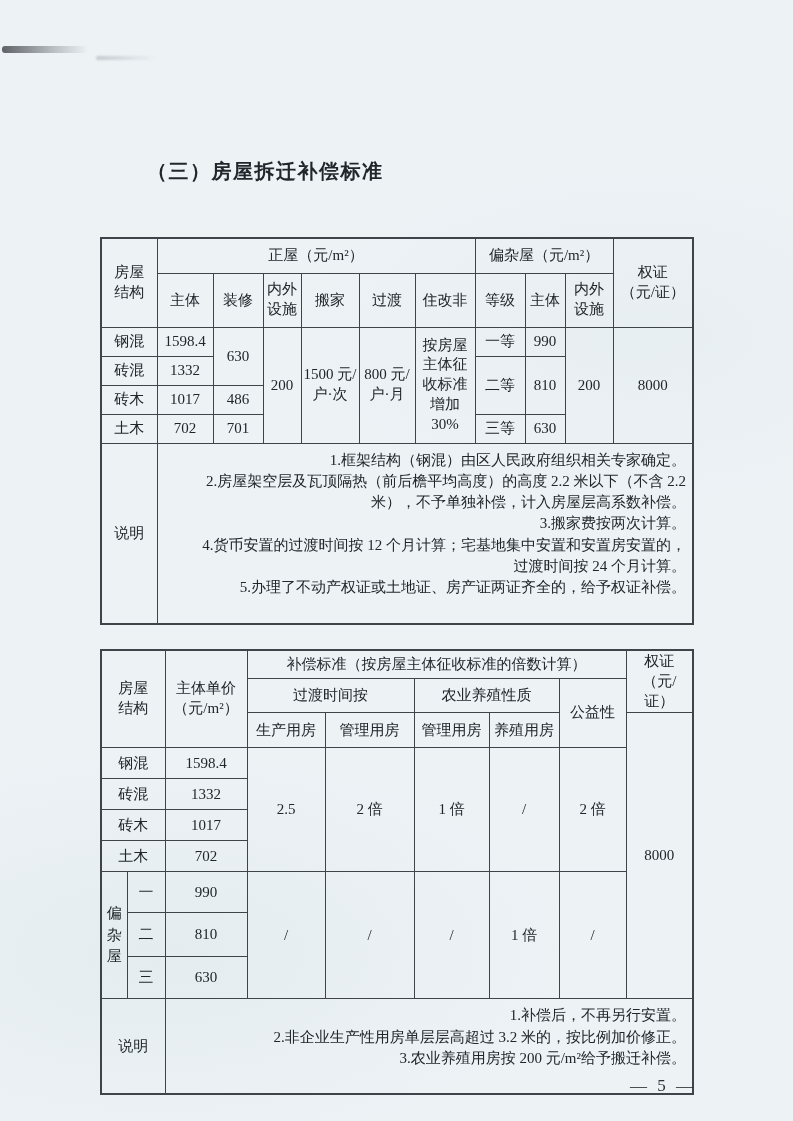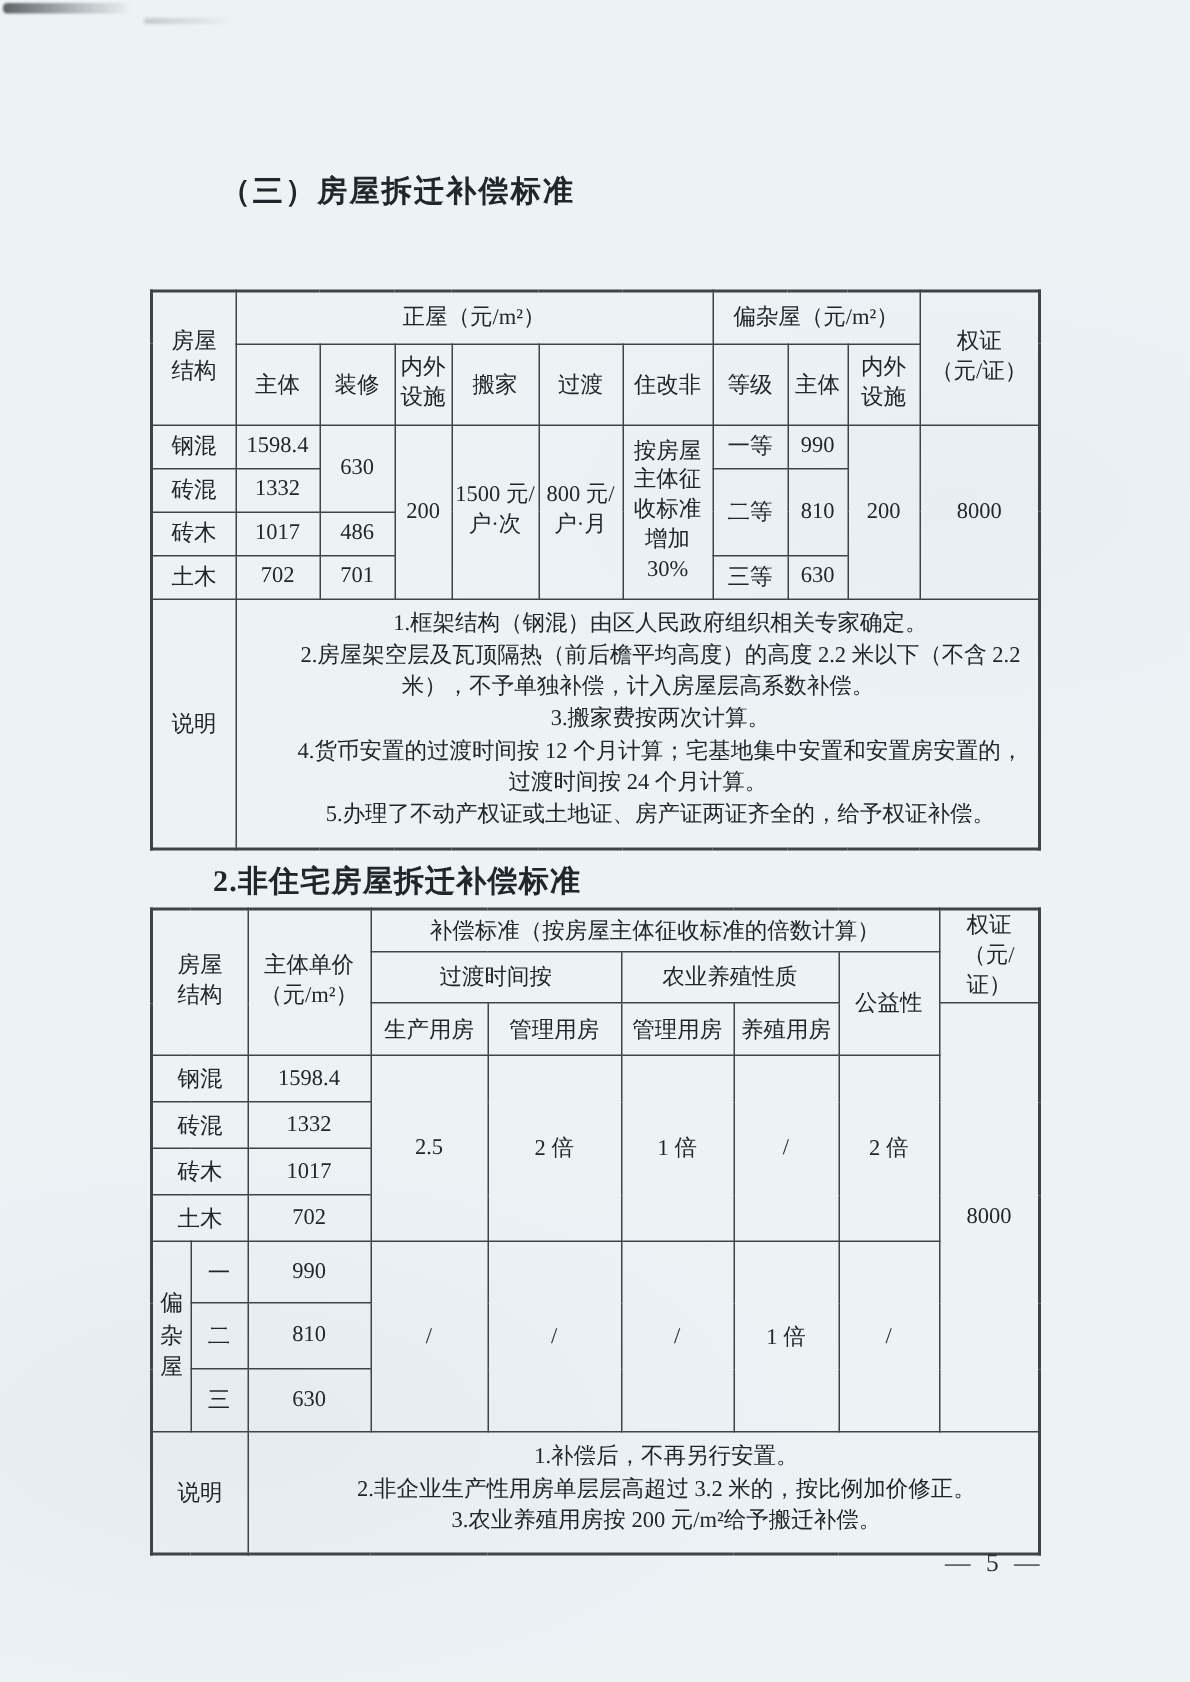--- a/index.html
+++ b/index.html
@@ -9,21 +9,21 @@
     width: 793px;
     height: 1121px;
     background:
       radial-gradient(ellipse 600px 300px at 20% 85%, rgba(190,210,218,0.18), transparent 70%),
       radial-gradient(ellipse 500px 260px at 80% 30%, rgba(200,216,224,0.15), transparent 70%),
       #edf2f5;
     font-family: "Liberation Serif", "DejaVu Serif", serif;
     color: #20262b;
     overflow: hidden;
   }
-  .page { position: absolute; inset: 0; }
+  .page { position: absolute; inset: 0; margin-top: 44px; }
 
   
   .smudge-a {
     position: absolute; left: 2px; top: 2px; width: 86px; height: 7px;
     background: linear-gradient(90deg, rgba(70,74,78,0.85), rgba(90,96,100,0.35) 60%, transparent);
     border-radius: 3px; filter: blur(0.6px);
   }
   .smudge-b {
     position: absolute; left: 96px; top: 12px; width: 60px; height: 4px;
     background: linear-gradient(90deg, rgba(120,128,134,0.35), transparent);
@@ -62,21 +62,21 @@
 
   tr.t2h1 { height: 28px; }
   tr.t2h2 { height: 27px; }
   tr.t2h3 { height: 35px; }
   tr.t2d  { height: 31px; }
   tr.t2s1 { height: 41px; }
   tr.t2s2 { height: 44px; }
   tr.t2s3 { height: 42px; }
   tr.t2n  { height: 76px; }
 
-  td.notes-text { text-align: center; padding: 6px 6px 10px 7px; vertical-align: middle; }
+  td.notes-text { text-align: right; padding: 6px 6px 24px 7px; vertical-align: middle; }
   td.notes-text p { margin: 0; text-indent: 2em; line-height: 1.42; font-size: 15px; }
 
   .pageno {
     position: absolute; left: 630px; top: 1032px;
     font-size: 17px; letter-spacing: 3px; color: #2b3135;
   }
 </style>
 </head>
 <body>
 
@@ -166,21 +166,20 @@
         <p>1.框架结构（钢混）由区人民政府组织相关专家确定。</p>
         <p>2.房屋架空层及瓦顶隔热（前后檐平均高度）的高度 2.2 米以下（不含 2.2 米），不予单独补偿，计入房屋层高系数补偿。</p>
         <p>3.搬家费按两次计算。</p>
         <p>4.货币安置的过渡时间按 12 个月计算；宅基地集中安置和安置房安置的，过渡时间按 24 个月计算。</p>
         <p>5.办理了不动产权证或土地证、房产证两证齐全的，给予权证补偿。</p>
       </td>
     </tr>
   </tbody>
     </table>
 
-  <div class="h-sub s2">2.非住宅房屋拆迁补偿标准</div>
 
   <table id="table2">
     <colgroup>
       <col style="width:26px">
         <col style="width:38px">
         <col style="width:82px">
         <col style="width:78px">
       <col style="width:89px">
         <col style="width:75px">
         <col style="width:70px">

